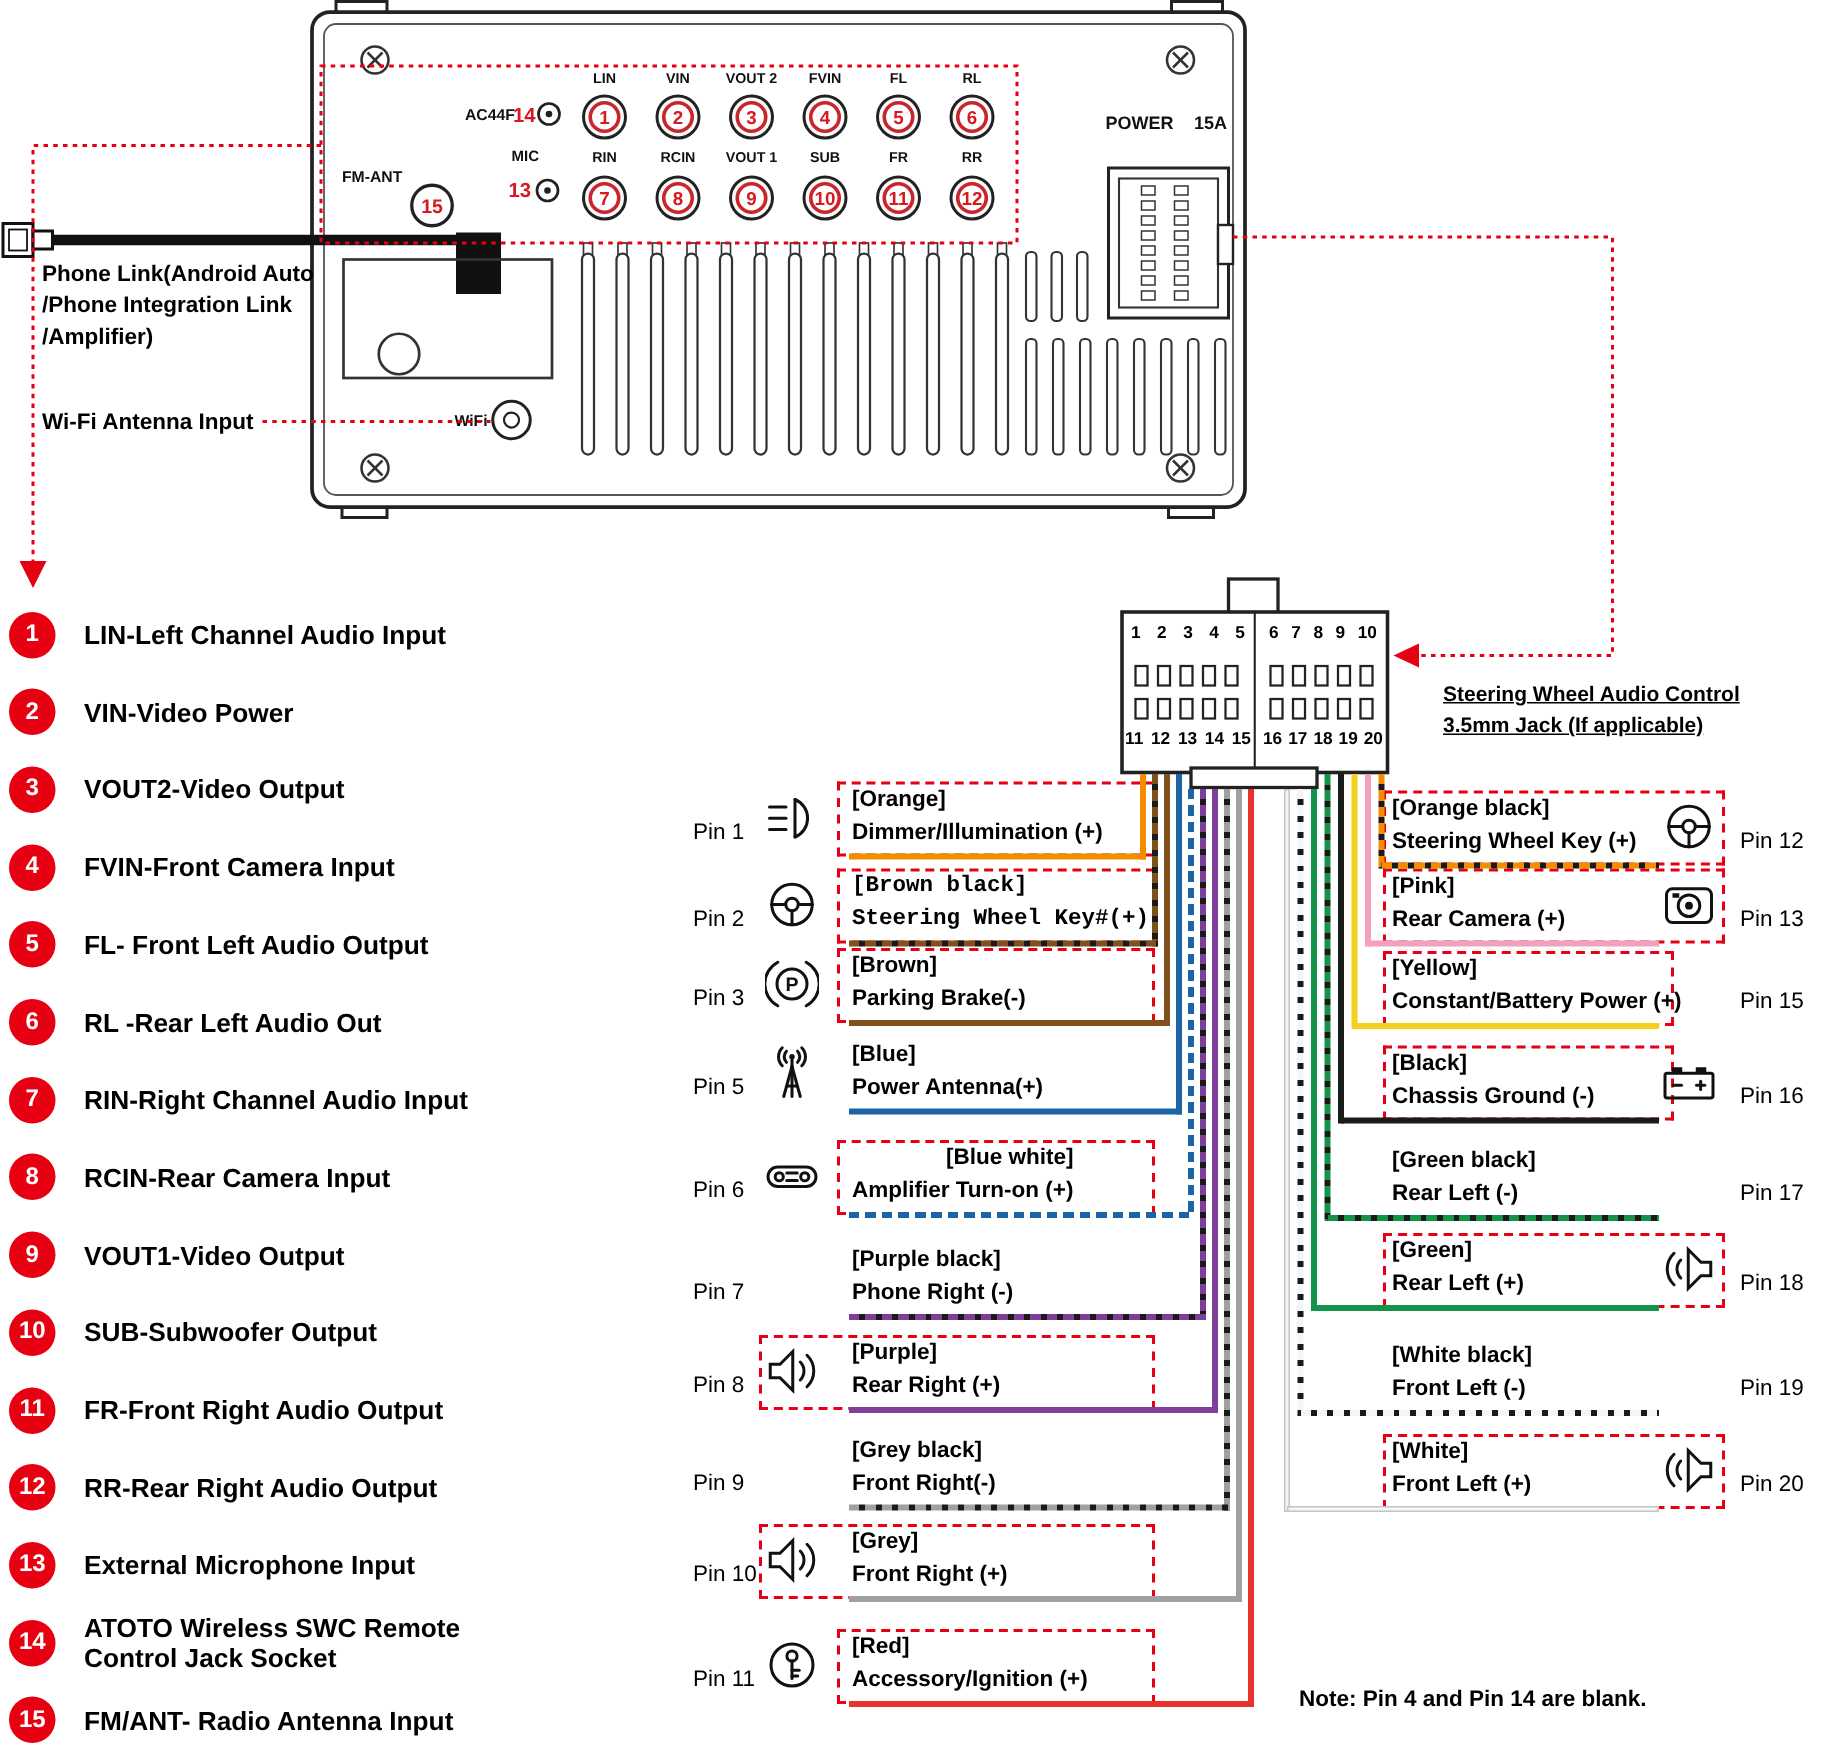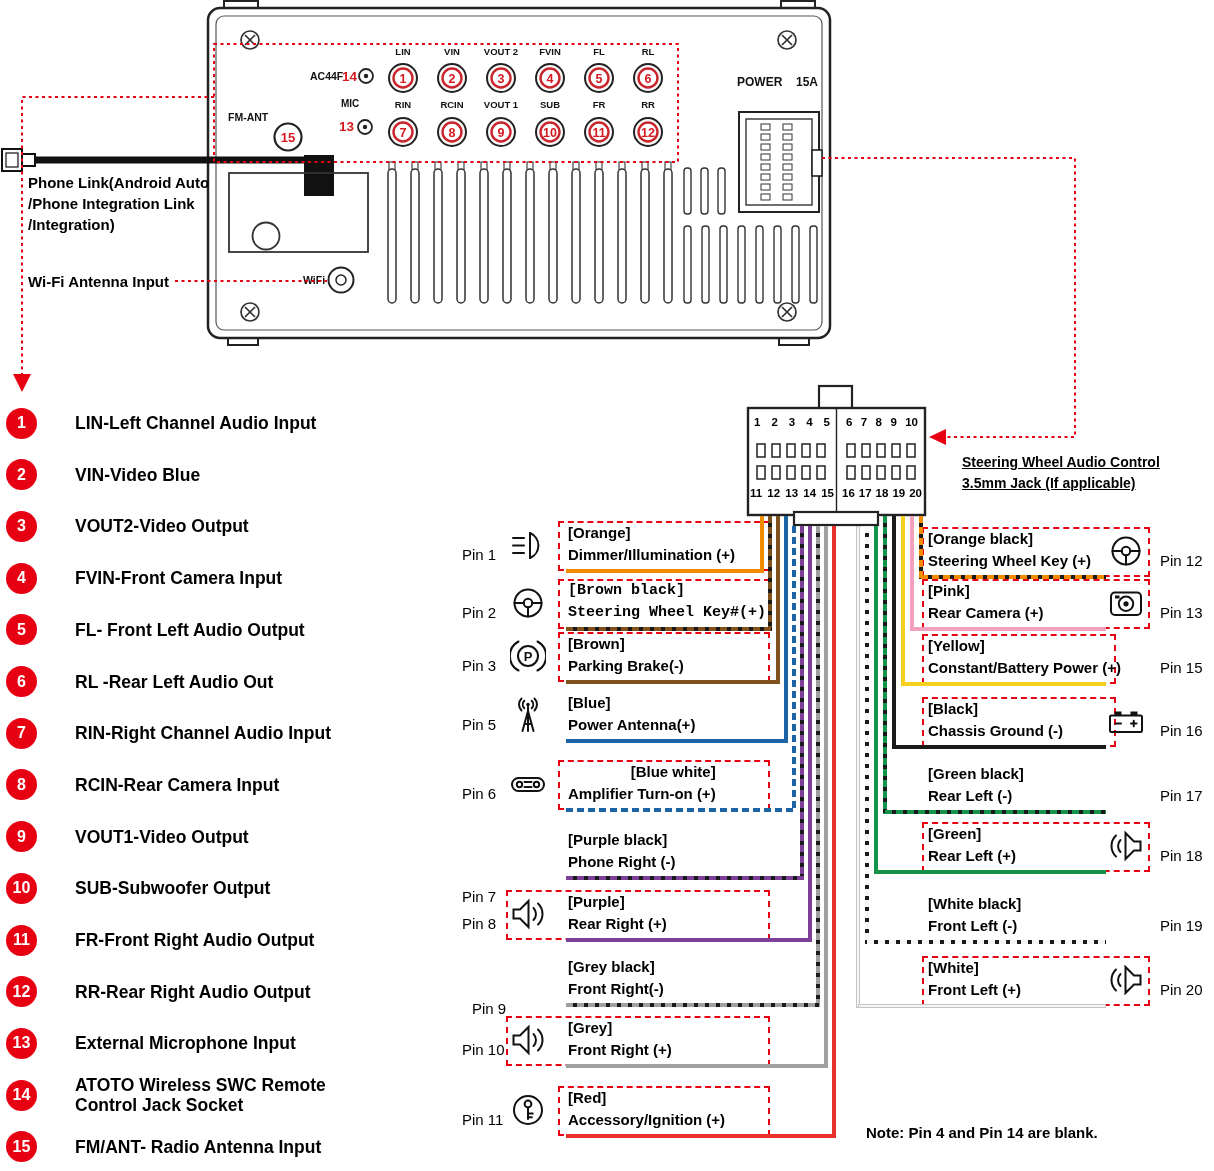--- a/index.html
+++ b/index.html
@@ -10,21 +10,21 @@
   #art text{font-family:"Liberation Sans",sans-serif;font-weight:bold}
   .ann{position:absolute;font-weight:bold;font-size:15px;white-space:nowrap;z-index:3}
   .ann3{position:absolute;font-weight:bold;font-size:15px;line-height:21px;white-space:nowrap;z-index:3}
   .ann2{position:absolute;font-weight:bold;font-size:14px;line-height:21px;white-space:nowrap;z-index:3}
   .u{text-decoration:underline}
   .note{position:absolute;font-weight:bold;font-size:15px;white-space:nowrap;z-index:3}
   .legend-row{position:absolute;left:6px;display:flex;align-items:center;height:52px;z-index:3}
   .legend-num{width:31px;height:31px;border-radius:50%;background:#e60012;color:#fff;
               font-weight:bold;font-size:16px;display:flex;align-items:center;justify-content:center;
               flex:0 0 31px}
-  .legend-text{margin-left:38px;font-size:17.5px;font-weight:bold;line-height:20px;white-space:nowrap}
+  .legend-text{margin-left:19px;font-size:17.5px;font-weight:bold;line-height:20px;white-space:nowrap}
   .pin-text{line-height:22px;font-size:15px;font-weight:bold;white-space:nowrap;z-index:3}
   .pin-label{font-size:15px;font-weight:normal;white-space:nowrap;z-index:3}
   .dashbox{border:2px dashed #e60012;z-index:1}
   .wire{z-index:2}
   .icon-box{z-index:3}
   .numrow{z-index:3}
 </style>
 </head>
 <body>
 
@@ -262,21 +262,21 @@
         <rect x="862" y="466" width="8" height="13" fill="#fff" stroke="#222" stroke-width="1.5"></rect>
         <rect x="877" y="466" width="8" height="13" fill="#fff" stroke="#222" stroke-width="1.5"></rect>
         <rect x="892" y="466" width="8" height="13" fill="#fff" stroke="#222" stroke-width="1.5"></rect>
         <rect x="907" y="466" width="8" height="13" fill="#fff" stroke="#222" stroke-width="1.5"></rect>
       </g>
   </svg>
 
   <div class="ann3" style="left:28px;top:172px;">
     <div>Phone Link(Android Auto</div>
     <div>/Phone Integration Link</div>
-    <div>/Integration)</div>
+    <div>/Amplifier)</div>
   </div>
   <div class="ann" style="left:28px;top:273px;">Wi-Fi Antenna Input</div>
   <div class="ann2" style="left:962px;top:452px;">
     <div class="u">Steering Wheel Audio Control</div>
     <div class="u">3.5mm Jack (If applicable)</div>
   </div>
   <div class="note" style="left:866px;top:1124px;">Note: Pin 4 and Pin 14 are blank.</div>
 
 <div class="numrow" style="position: absolute; left: 754px; top: 416px; width: 76px; display: flex; justify-content: space-between; font-size: 11.5px; font-weight: bold;">
       <span>1</span>
@@ -308,21 +308,21 @@
     </div>
     <div class="legend-row" style="position: absolute; top: 397px;">
       <div class="legend-num">1</div>
       <div class="legend-text">
         <div>LIN-Left Channel Audio Input</div>
       </div>
     </div>
     <div class="legend-row" style="position: absolute; top: 448.7px;">
       <div class="legend-num">2</div>
       <div class="legend-text">
-        <div>VIN-Video Blue</div>
+        <div>VIN-Video Power</div>
       </div>
     </div>
     <div class="legend-row" style="position: absolute; top: 500.4px;">
       <div class="legend-num">3</div>
       <div class="legend-text">
         <div>VOUT2-Video Output</div>
       </div>
     </div>
     <div class="legend-row" style="position: absolute; top: 552.1px;">
       <div class="legend-num">4</div>
@@ -473,41 +473,41 @@
         <circle cx="26.5" cy="18.5" r="2.7"></circle>
         <line x1="14.5" y1="16" x2="21.5" y2="16"></line>
         <line x1="14.5" y1="21" x2="21.5" y2="21"></line>
       </svg></div>
     <div class="wire" style="position: absolute; left: 800px; top: 526px; width: 4px; height: 354px; background: repeating-linear-gradient(rgb(125, 63, 152) 0px, rgb(125, 63, 152) 7px, rgb(26, 26, 26) 7px, rgb(26, 26, 26) 11px);"></div>
     <div class="wire" style="position: absolute; left: 566px; top: 876px; width: 238px; height: 4px; background: repeating-linear-gradient(90deg, rgb(125, 63, 152) 0px, rgb(125, 63, 152) 7px, rgb(26, 26, 26) 7px, rgb(26, 26, 26) 11px);"></div>
     <div class="pin-text" style="position: absolute; left: 568px; top: 829px;">
       <div>[Purple black]</div>
       <div>Phone Right (-)</div>
     </div>
-    <div class="pin-label" style="position: absolute; left: 462px; top: 853px; margin-top: 35px;">Pin 7</div>
+    <div class="pin-label" style="position: absolute; left: 462px; top: 853px;">Pin 7</div>
     <div class="wire" style="position: absolute; left: 808px; top: 526px; width: 4px; height: 416px; background: rgb(125, 63, 152);"></div>
     <div class="wire" style="position: absolute; left: 566px; top: 938px; width: 246px; height: 4px; background: rgb(125, 63, 152);"></div>
     <div class="dashbox" style="position: absolute; left: 506px; top: 890px; width: 264px; height: 50px;"></div>
     <div class="pin-text" style="position: absolute; left: 568px; top: 891px;">
       <div>[Purple]</div>
       <div>Rear Right (+)</div>
     </div>
     <div class="pin-label" style="position: absolute; left: 462px; top: 915px;">Pin 8</div>
     <div class="icon-box" style="position: absolute; left: 510px; top: 896px; width: 38px; height: 38px;"><svg viewBox="0 0 36 36" width="36" height="36" fill="none" stroke="#111" stroke-width="2" stroke-linecap="round">
         <path d="M3.5 13.5 h6.5 l8.5 -8.5 v26 l-8.5 -8.5 h-6.5 z"></path>
         <path d="M23.5 12 a8.5 8.5 0 0 1 0 12"></path>
         <path d="M28 7.5 a14.5 14.5 0 0 1 0 21"></path>
       </svg></div>
     <div class="wire" style="position: absolute; left: 816px; top: 526px; width: 4px; height: 481px; background: repeating-linear-gradient(rgb(160, 160, 160) 0px, rgb(160, 160, 160) 7px, rgb(26, 26, 26) 7px, rgb(26, 26, 26) 11px);"></div>
     <div class="wire" style="position: absolute; left: 566px; top: 1003px; width: 254px; height: 4px; background: repeating-linear-gradient(90deg, rgb(160, 160, 160) 0px, rgb(160, 160, 160) 7px, rgb(26, 26, 26) 7px, rgb(26, 26, 26) 11px);"></div>
     <div class="pin-text" style="position: absolute; left: 568px; top: 956px;">
       <div>[Grey black]</div>
       <div>Front Right(-)</div>
     </div>
-    <div class="pin-label" style="position: absolute; left: 472px; top: 980px; margin-top: 20px;">Pin 9</div>
+    <div class="pin-label" style="position: absolute; left: 462px; top: 980px;">Pin 9</div>
     <div class="wire" style="position: absolute; left: 824px; top: 526px; width: 4px; height: 542px; background: rgb(160, 160, 160);"></div>
     <div class="wire" style="position: absolute; left: 566px; top: 1064px; width: 262px; height: 4px; background: rgb(160, 160, 160);"></div>
     <div class="dashbox" style="position: absolute; left: 506px; top: 1016px; width: 264px; height: 50px;"></div>
     <div class="pin-text" style="position: absolute; left: 568px; top: 1017px;">
       <div>[Grey]</div>
       <div>Front Right (+)</div>
     </div>
     <div class="pin-label" style="position: absolute; left: 462px; top: 1041px;">Pin 10</div>
     <div class="icon-box" style="position: absolute; left: 510px; top: 1022px; width: 38px; height: 38px;"><svg viewBox="0 0 36 36" width="36" height="36" fill="none" stroke="#111" stroke-width="2" stroke-linecap="round">
         <path d="M3.5 13.5 h6.5 l8.5 -8.5 v26 l-8.5 -8.5 h-6.5 z"></path>

